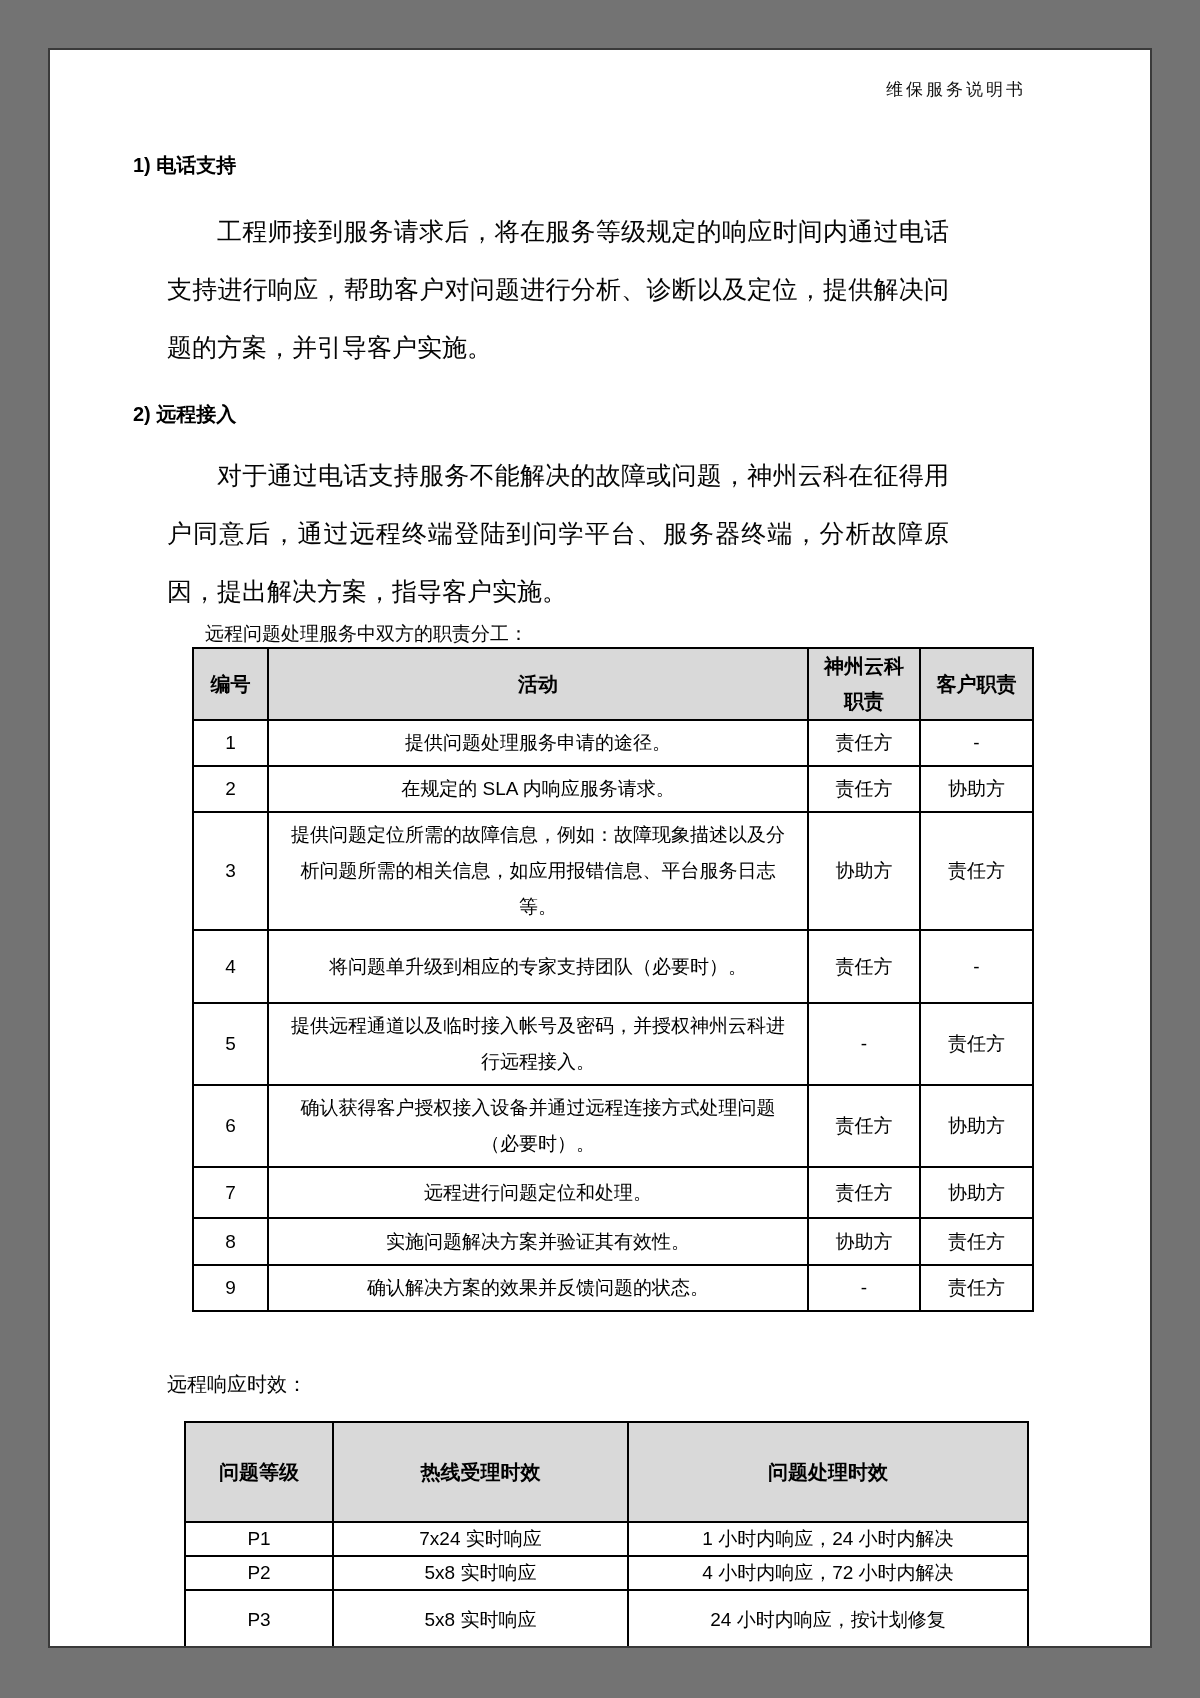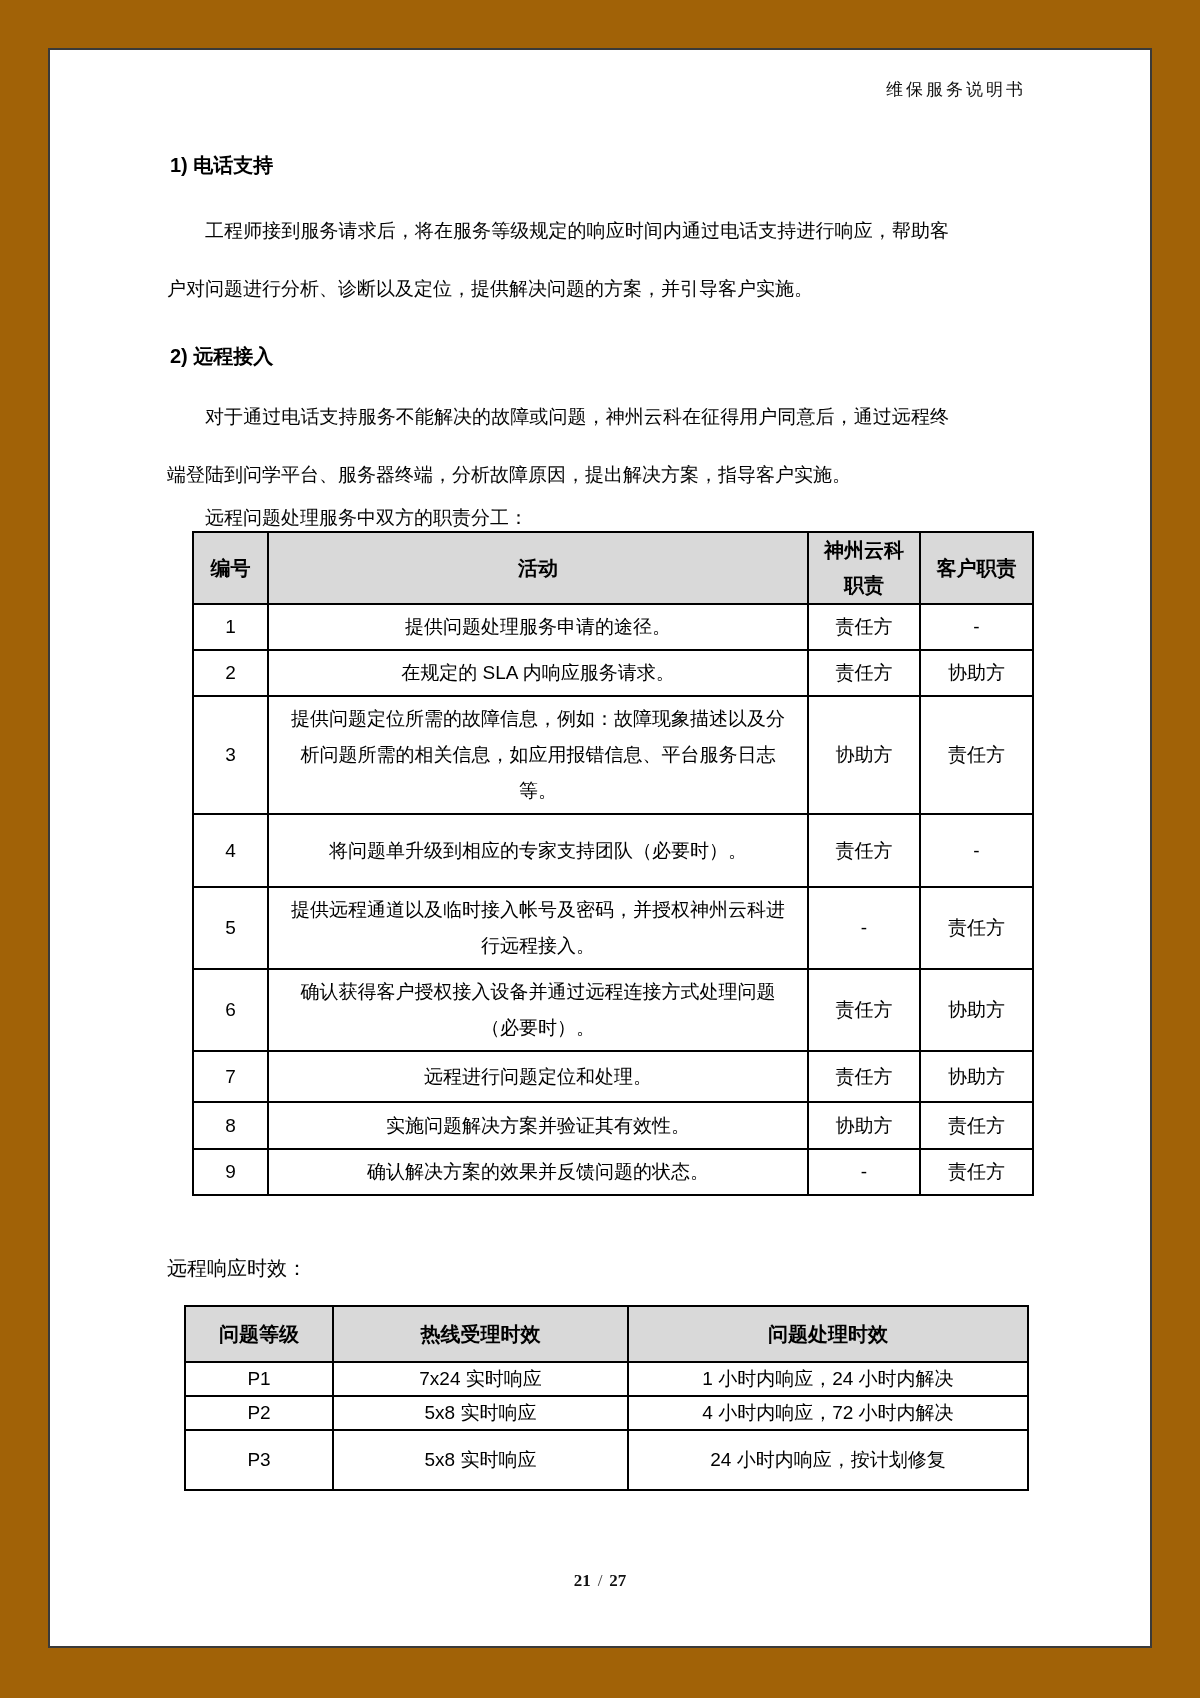--- a/index.html
+++ b/index.html
@@ -3,41 +3,41 @@
 <meta charset="utf-8">
 <style>
   * { margin:0; padding:0; box-sizing:border-box; }
   html,body { background:#ffffff; }
   body {
     width:1200px; height:1698px;
     font-family:"Liberation Sans", sans-serif;
     color:#000;
     overflow:hidden;
   }
-  .page { position:relative; width:1200px; height:1698px; background:#a16207;text-decoration:underline; }
+  .page { position:relative; width:1200px; height:1698px; background:#737373;text-decoration:underline; }
   .frame {
     position:absolute; left:48px; top:48px;
     width:1104px; height:1600px;
     border:2px solid #3a3a3a;
     background:#fff;
     overflow:hidden;
   }
   .doc-header {
     margin:28px 124px 0 0;
     text-align:right;
     font-family:"Liberation Serif", serif;
     font-size:17px; letter-spacing:3px;
     color:#111;
   }
-  .h { font-size:20px; font-weight:bold; margin-left:120px; line-height:28px; }
+  .h { font-size:20px; font-weight:bold; margin-left:83px; line-height:28px; }
   .h1 { margin-top:50px; }
   .h2 { margin-top:24px; }
   .para {
     margin-left:117px; width:782px;
-    font-size:19px; line-height:58px;
+    font-size:25px; line-height:58px;
     text-align:justify; text-indent:2em;
     color:#050505;
   }
   .p1 { margin-top:23px; }
   .p2 { margin-top:18px; }
   .intro {
     margin-left:117px; margin-top:0;
     text-indent:2em;
     font-size:19px; line-height:27px;
     color:#050505;
@@ -68,21 +68,21 @@
   .t1 tbody tr:nth-child(3) { height:110px; }
   .t1 tbody tr:nth-child(4) { height:73px; }
   .t1 tbody tr:nth-child(5) { height:70px; }
   .t1 tbody tr:nth-child(6) { height:72px; }
   .t1 tbody tr:nth-child(7) { height:51px; }
   .t1 tbody tr:nth-child(8) { height:47px; }
 
   
   .resp-label { margin:57px 0 0 117px; font-size:20px; line-height:30px; color:#050505; }
   .t2 { margin-left:134px; margin-top:22px; width:843px; }
-  .t2 th { height:56px; }
+  .t2 th { height:100px; }
   .t2 col.c-level { width:148px; }
   .t2 col.c-hotline { width:295px; }
   .t2 col.c-handle { width:400px; }
   .t2 td { height:34px; text-align:center; line-height:26px; }
   .t2 tbody tr:nth-child(3) { height:60px;border-radius:12px; }
 
   .doc-footer {
     margin-top:80px;
     text-align:center;
     font-family:"Liberation Serif", serif;

